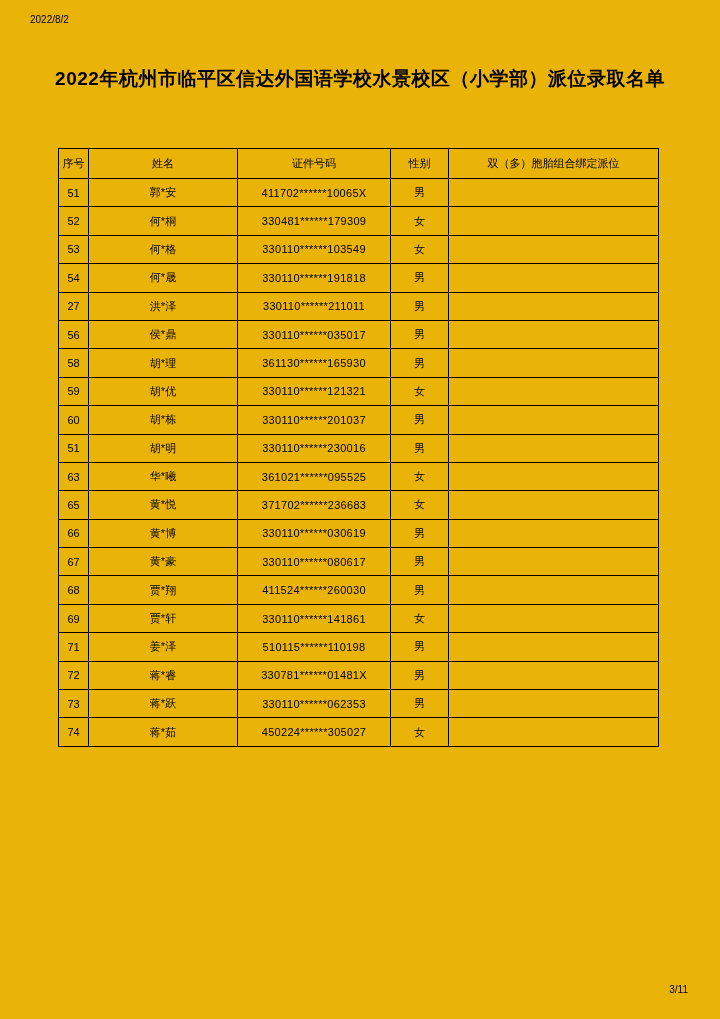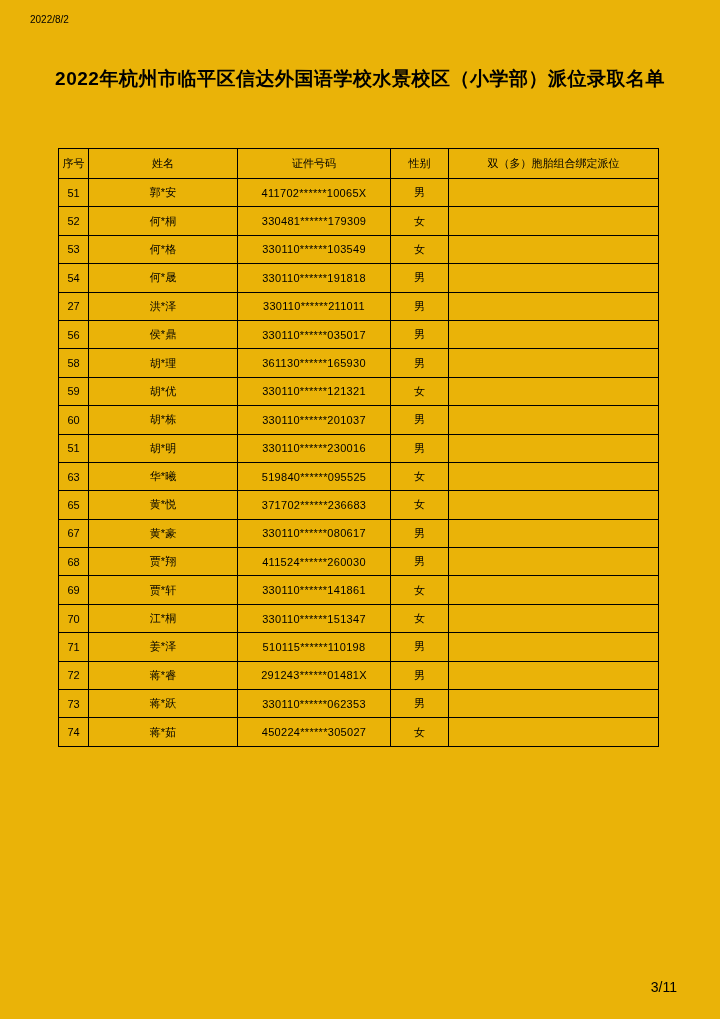--- a/index.html
+++ b/index.html
@@ -50,23 +50,23 @@
     color: #000000;
     padding: 0;
     overflow: hidden;
     white-space: nowrap;
   }
   table.roster thead th { height: 30px; }
   table.roster tbody td { height: 28.4px; }
   td.cell-id { letter-spacing: 0.3px; }
   .page-number {
     position: absolute;
-    right: 43px;
+    right: 32px;
     bottom: 24px;
-    font-size: 14px;
+    font-size: 10px;
     color: #000000;
   }
 </style>
 </head>
 <body>
 
 <div class="page">
 
   <div class="date-stamp">2022/8/2</div>
 
@@ -168,34 +168,41 @@
       <td class="cell-seq">51</td>
       <td class="cell-name">胡*明</td>
       <td class="cell-id">330110******230016</td>
       <td class="cell-gender">男</td>
       <td class="cell-binding"></td>
     </tr>
 
     <tr>
       <td class="cell-seq">63</td>
       <td class="cell-name">华*曦</td>
-      <td class="cell-id">519840******095525</td>
+      <td class="cell-id">361021******095525</td>
       <td class="cell-gender">女</td>
       <td class="cell-binding"></td>
     </tr>
 
 
     <tr>
       <td class="cell-seq">65</td>
       <td class="cell-name">黄*悦</td>
       <td class="cell-id">371702******236683</td>
       <td class="cell-gender">女</td>
       <td class="cell-binding"></td>
     </tr>
 
+    <tr>
+      <td class="cell-seq">66</td>
+      <td class="cell-name">黄*博</td>
+      <td class="cell-id">330110******030619</td>
+      <td class="cell-gender">男</td>
+      <td class="cell-binding"></td>
+    </tr>
 
     <tr>
       <td class="cell-seq">67</td>
       <td class="cell-name">黄*豪</td>
       <td class="cell-id">330110******080617</td>
       <td class="cell-gender">男</td>
       <td class="cell-binding"></td>
     </tr>
 
     <tr>
@@ -207,40 +214,33 @@
     </tr>
 
     <tr>
       <td class="cell-seq">69</td>
       <td class="cell-name">贾*轩</td>
       <td class="cell-id">330110******141861</td>
       <td class="cell-gender">女</td>
       <td class="cell-binding"></td>
     </tr>
 
-    <tr>
-      <td class="cell-seq">70</td>
-      <td class="cell-name">江*桐</td>
-      <td class="cell-id">330110******151347</td>
-      <td class="cell-gender">女</td>
-      <td class="cell-binding"></td>
-    </tr>
 
     <tr>
       <td class="cell-seq">71</td>
       <td class="cell-name">姜*泽</td>
       <td class="cell-id">510115******110198</td>
       <td class="cell-gender">男</td>
       <td class="cell-binding"></td>
     </tr>
 
     <tr>
       <td class="cell-seq">72</td>
       <td class="cell-name">蒋*睿</td>
-      <td class="cell-id">291243******01481X</td>
+      <td class="cell-id">330781******01481X</td>
       <td class="cell-gender">男</td>
       <td class="cell-binding"></td>
     </tr>
 
     <tr>
       <td class="cell-seq">73</td>
       <td class="cell-name">蒋*跃</td>
       <td class="cell-id">330110******062353</td>
       <td class="cell-gender">男</td>
       <td class="cell-binding"></td>

